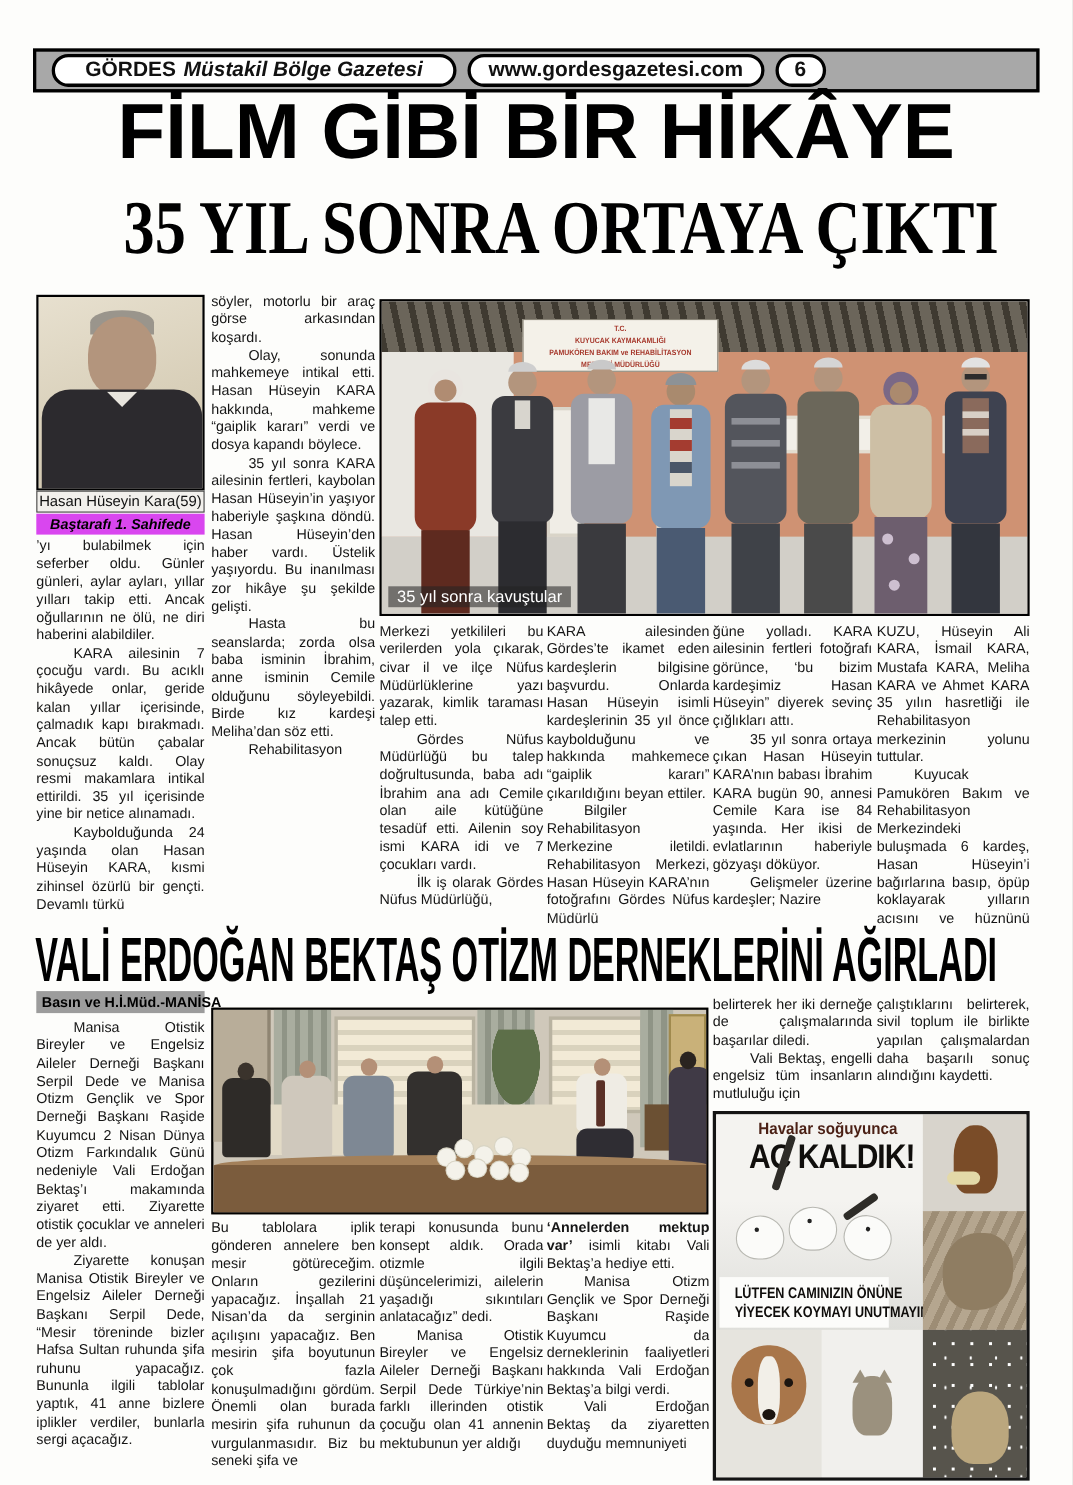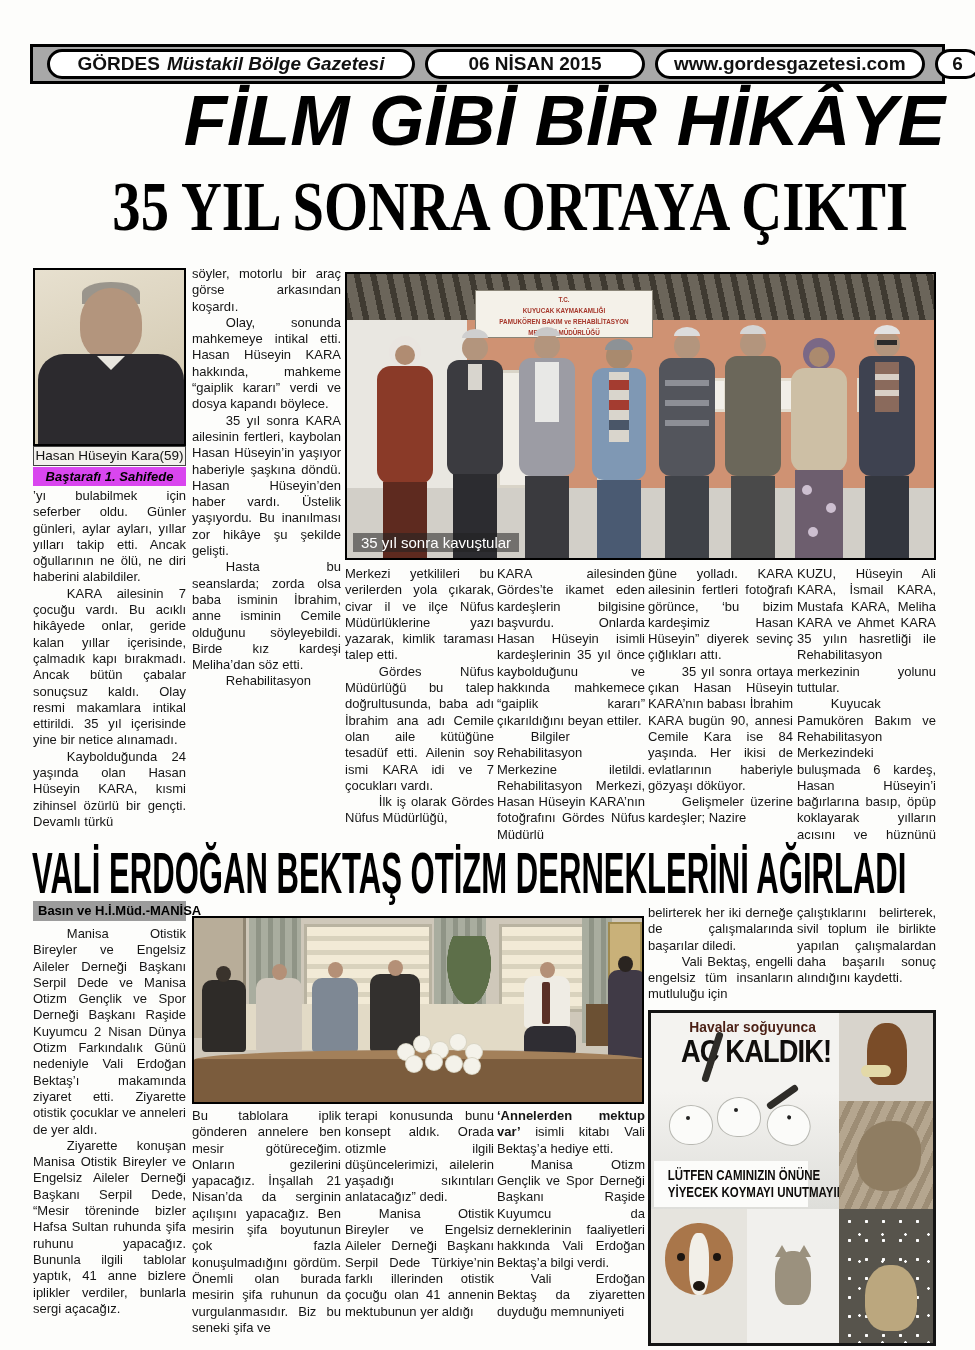--- a/index.html
+++ b/index.html
@@ -25,21 +25,21 @@
   .pill .it { font-style:italic; font-weight:bold; margin-left:7px; }
   .pill-title { flex:0 0 368px; }
   .pill-date  { flex:0 0 220px; }
   .pill-site  { flex:0 0 218px; }
   .pill-num   { flex:0 0 46px; padding:0; }
 
   
   .kicker {
     left:30px; top:88px; width:915px; height:70px;
     font-size:71px; line-height:66px; font-weight:bold;
-    text-align:right; white-space:nowrap; letter-spacing:0px; color:#000;font-style:italic;
+    text-align:center; white-space:nowrap; letter-spacing:0px; color:#000;
   }
   .headline1 {
     left:30px; top:172px; width:915px; height:74px;
     font-family:"Liberation Serif", serif; font-weight:bold;
     font-size:69px; line-height:70px; text-align:center; white-space:nowrap;
     transform:scaleX(0.82); transform-origin:center; color:#000;
   }
   .headline2 {
     left:32px; top:844px; width:915px; height:60px;
     font-weight:bold; font-size:57px; line-height:58px; white-space:nowrap;
@@ -160,21 +160,20 @@
 </head>
 <body>
 
 <div class="page">
 
   <div class="abs masthead">
     <div class="pill pill-title">
       <span>GÖRDES</span>
       <span class="it">Müstakil Bölge Gazetesi</span>
     </div>
-    <div class="pill pill-date">06 NİSAN 2015</div>
     <div class="pill pill-site">www.gordesgazetesi.com</div>
     <div class="pill pill-num">6</div>
   </div>
 
   <div class="abs kicker">FİLM GİBİ BİR HİKÂYE</div>
   <div class="abs headline1">35 YIL SONRA ORTAYA ÇIKTI</div>
 
   <div class="abs photo portrait">
     <div class="hair"></div>
     <div class="head"></div>

